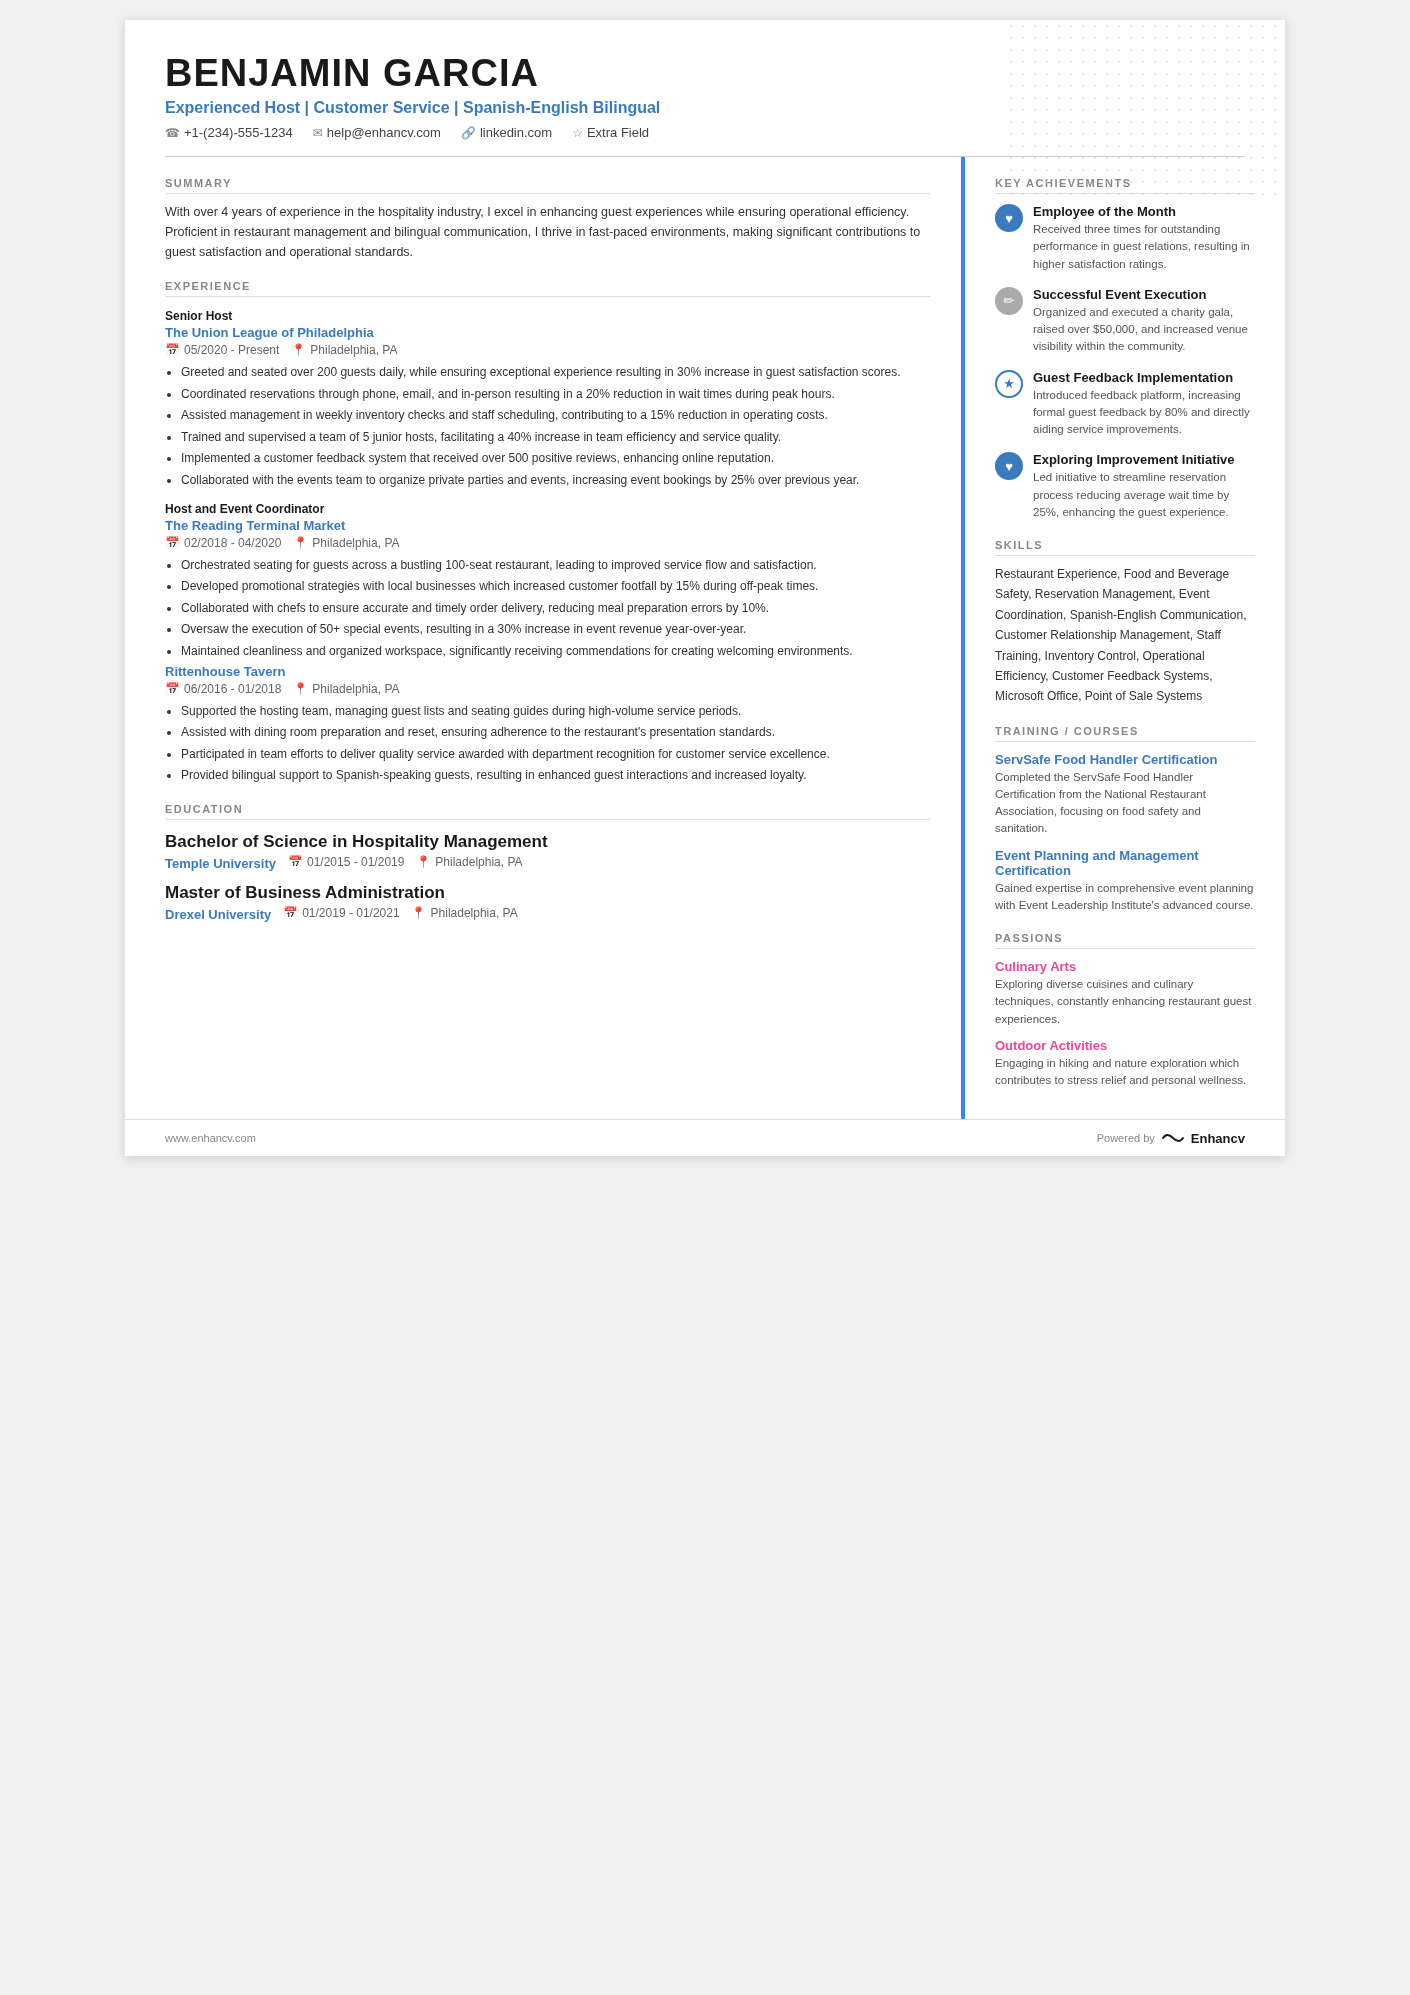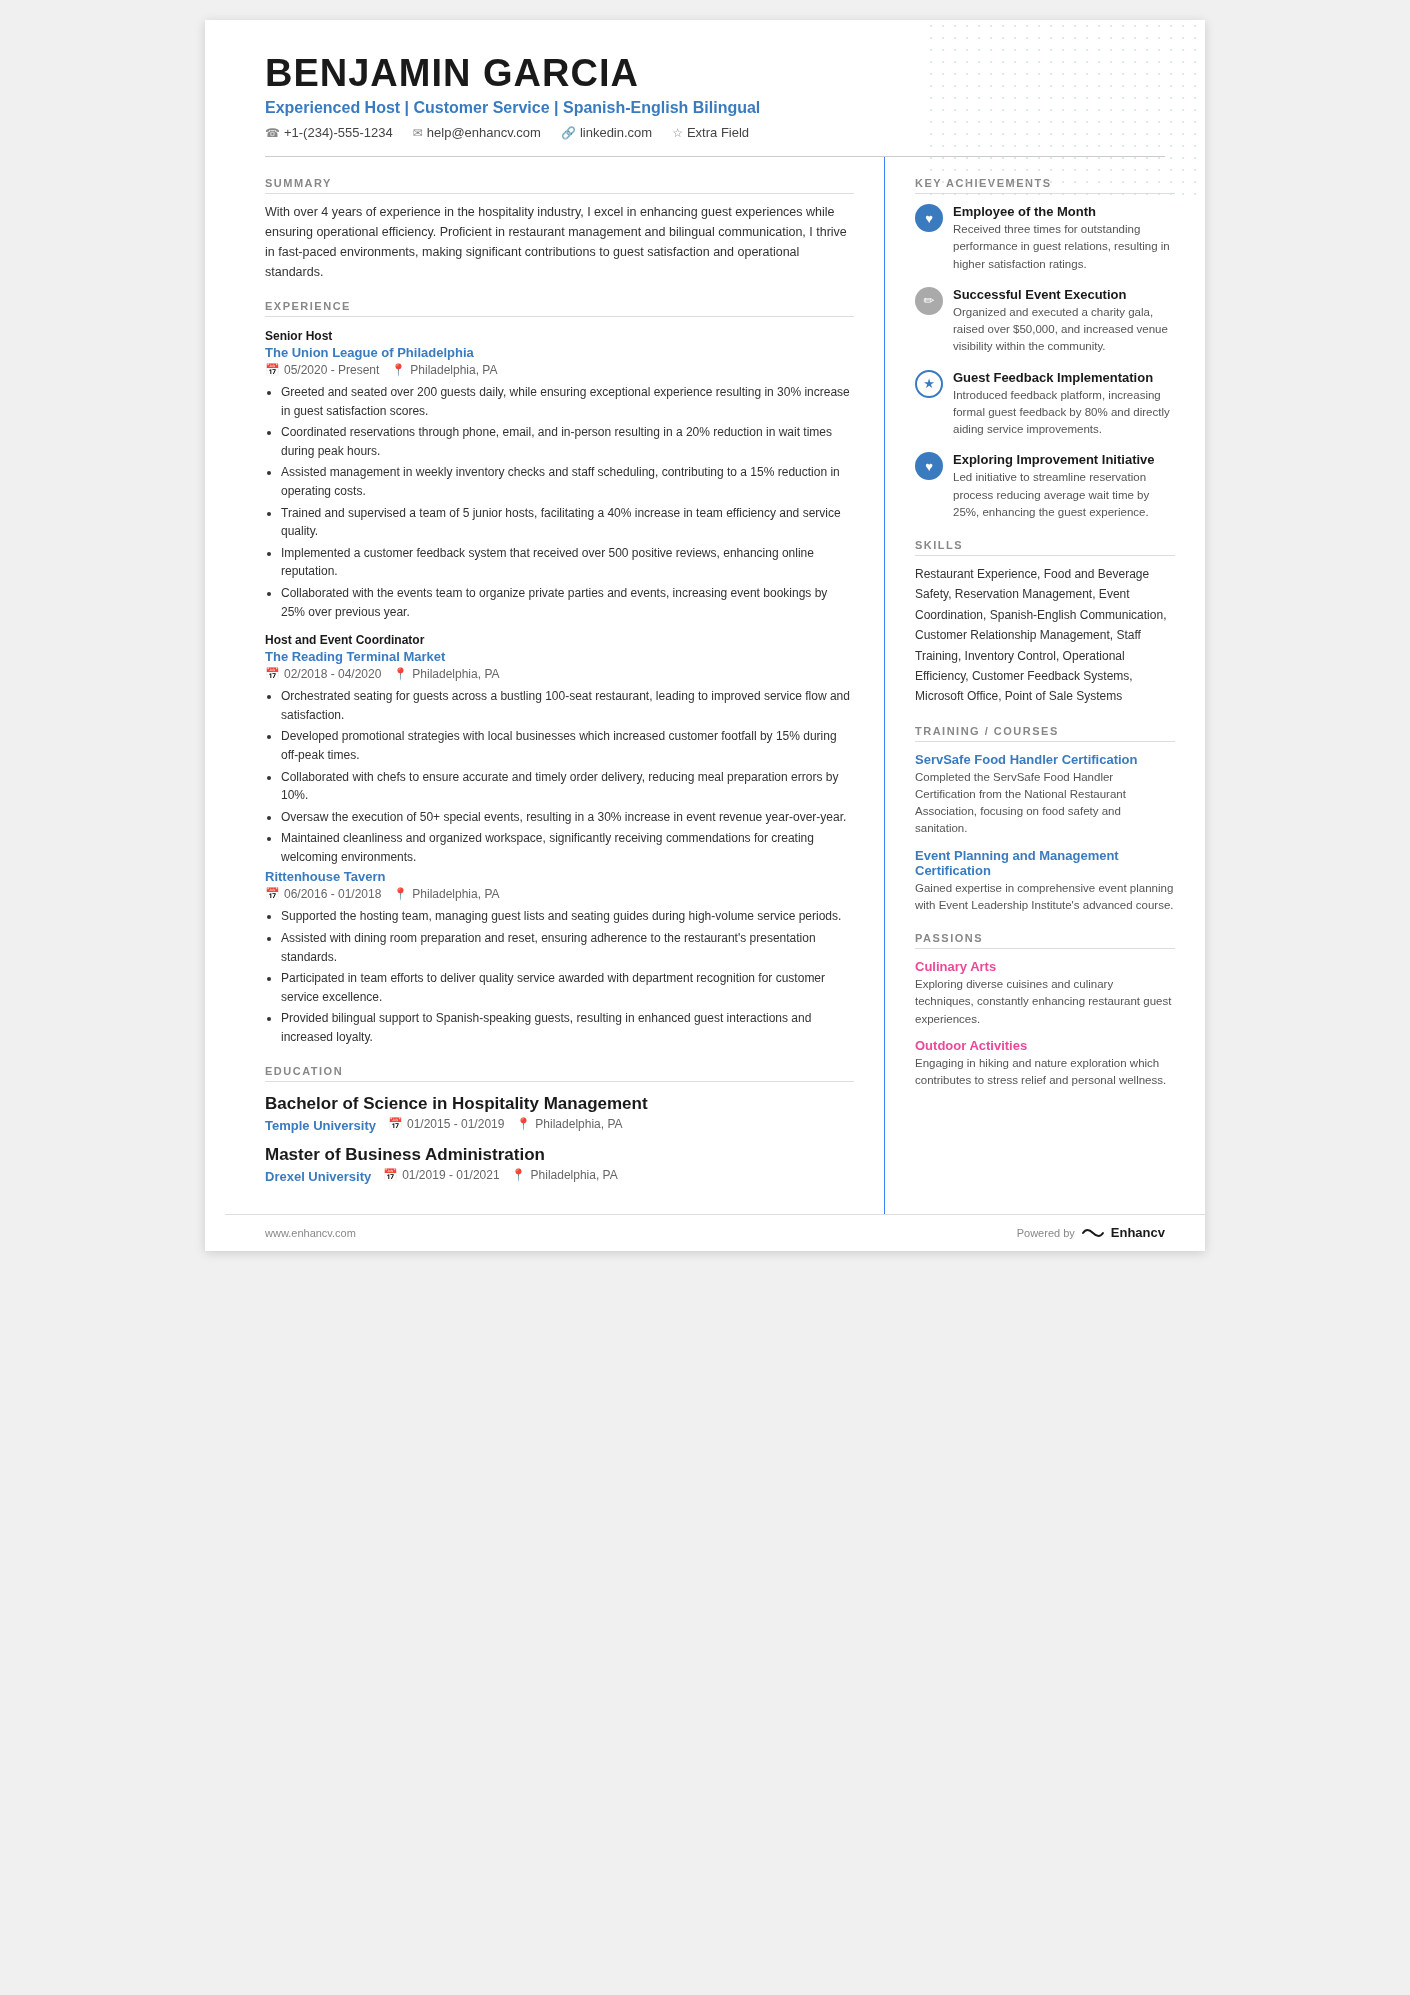--- a/index.html
+++ b/index.html
@@ -5,26 +5,25 @@
     * { margin: 0; padding: 0; box-sizing: border-box; }
     body {
       font-family: 'Arial', sans-serif;
       background: #f0f0f0;
       display: flex;
       justify-content: center;
       align-items: flex-start;
       padding: 20px;
     }
     .resume-page {
-      width: 1000px;
+      width: 1160px;
       background: #fff;
       box-shadow: 0 2px 10px rgba(0,0,0,0.15);
       position: relative;
       overflow: hidden;
-      padding-left: 20px;
     }
     
     .dot-pattern {
       position: absolute;
       top: 0;
       right: 0;
       width: 280px;
       height: 180px;
       background-image: radial-gradient(circle, #c8d8e8 1.5px, transparent 1.5px);
       background-size: 12px 12px;
@@ -75,21 +74,21 @@
     }
     
     .content-area {
       display: flex;
       padding: 0;
     }
     
     .left-col {
       flex: 1;
       padding: 20px 30px 30px 40px;
-      border-right: 1px solid #3b82f6;
+      border-right: 4px solid #3b82f6;
     }
     
     .right-col {
       width: 320px;
       padding: 20px 30px 30px 30px;
     }
     
     .section-label {
       font-size: 11px;
       font-weight: 700;

